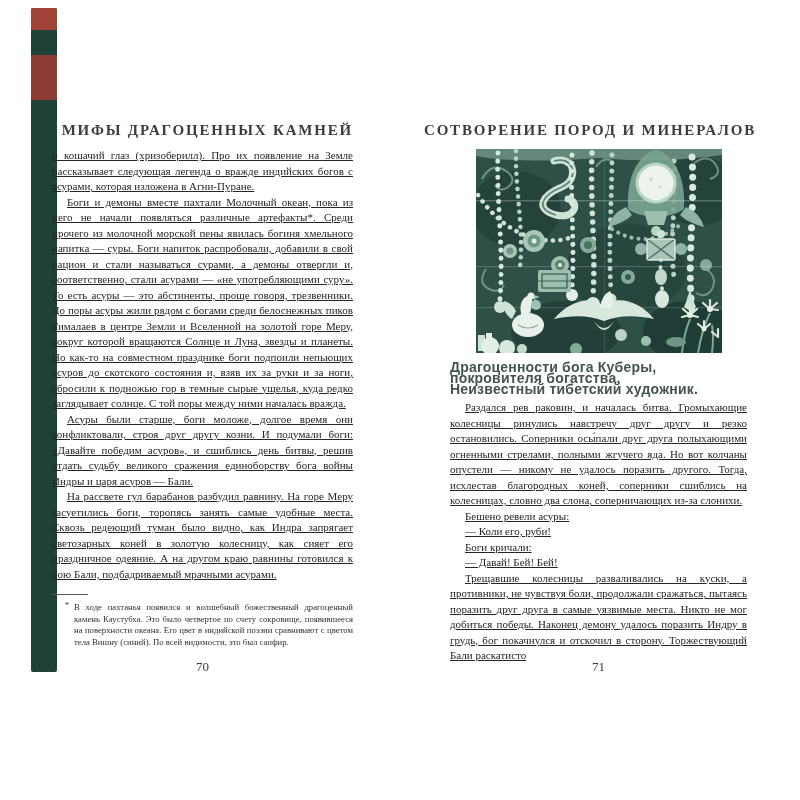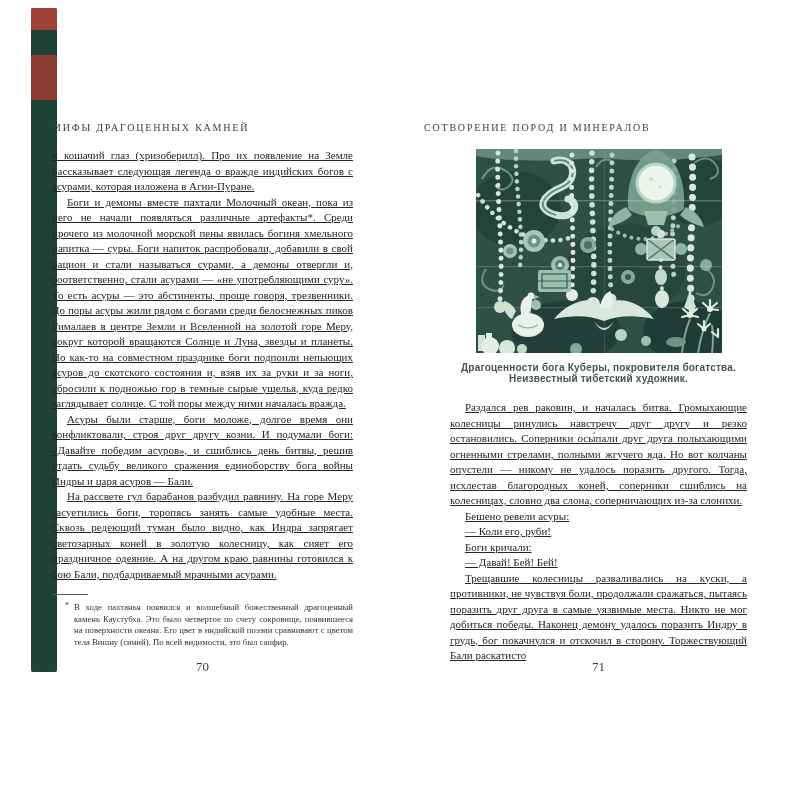--- a/index.html
+++ b/index.html
@@ -9,22 +9,22 @@
     font-family:"Liberation Serif",serif;
   }
   
   .cover-edge{position:absolute;left:31px;top:8px;width:26px;height:664px;
     background:#1e4138;border-radius:2px;}
   .cover-edge .red1{position:absolute;left:0;top:0;width:100%;height:22px;
     background:#a04238;border-radius:2px 2px 0 0;}
   .cover-edge .red2{position:absolute;left:0;top:47px;width:100%;height:45px;
     background:#8e3b31;}
 
-  .running-head{position:absolute;top:122px;font-size:10px;letter-spacing:1.8px;
-    color:#3d3d3d;text-align:left;white-space:nowrap;}
+  .running-head{position:absolute;top:122px;font-size:15px;letter-spacing:1.8px;
+    color:#3d3d3d;text-align:right;white-space:nowrap;font-weight:bold;}
   #head-left{left:52px;width:301px;}
   #head-right{left:424px;width:297px;}
 
   .body-text{position:absolute;font-size:11px;line-height:15.5px;color:#262626;
     text-align:justify;hyphens:auto;-webkit-hyphens:auto;}
   #body-left{left:52px;top:148px;width:301px;}
   #body-right{left:450px;top:400px;width:297px;}
   .body-text p{margin:0;text-decoration:underline;}
   .body-text p.ind{text-indent:15px;}
 
@@ -34,22 +34,22 @@
   .fn-body{position:relative;padding-left:22px;}
   .fn-marker{position:absolute;left:13px;top:-2px;font-size:8px;}
 
   .page-number{position:absolute;top:659px;font-size:13px;color:#3d3d3d;text-align:center;}
   #pn-left{left:52px;width:301px;}
   #pn-right{left:450px;width:297px;}
 
   figure.illustration{position:absolute;left:476px;top:149px;width:246px;height:204px;margin:0;}
   figure.illustration svg{display:block;}
 
-  .caption{position:absolute;left:450px;top:362px;width:297px;text-align:center;
-    font-family:"Liberation Sans",sans-serif;font-size:10px;line-height:11px;
+  .caption{position:absolute;left:450px;top:362px;width:297px;text-align:left;
+    font-family:"Liberation Sans",sans-serif;font-size:14px;line-height:11px;
     font-weight:bold;color:#44544e;letter-spacing:0.2px;}
 </style>
 </head>
 <body>
 
 <div class="cover-edge">
   <div class="red1"></div>
   <div class="red2"></div>
 </div>
 

